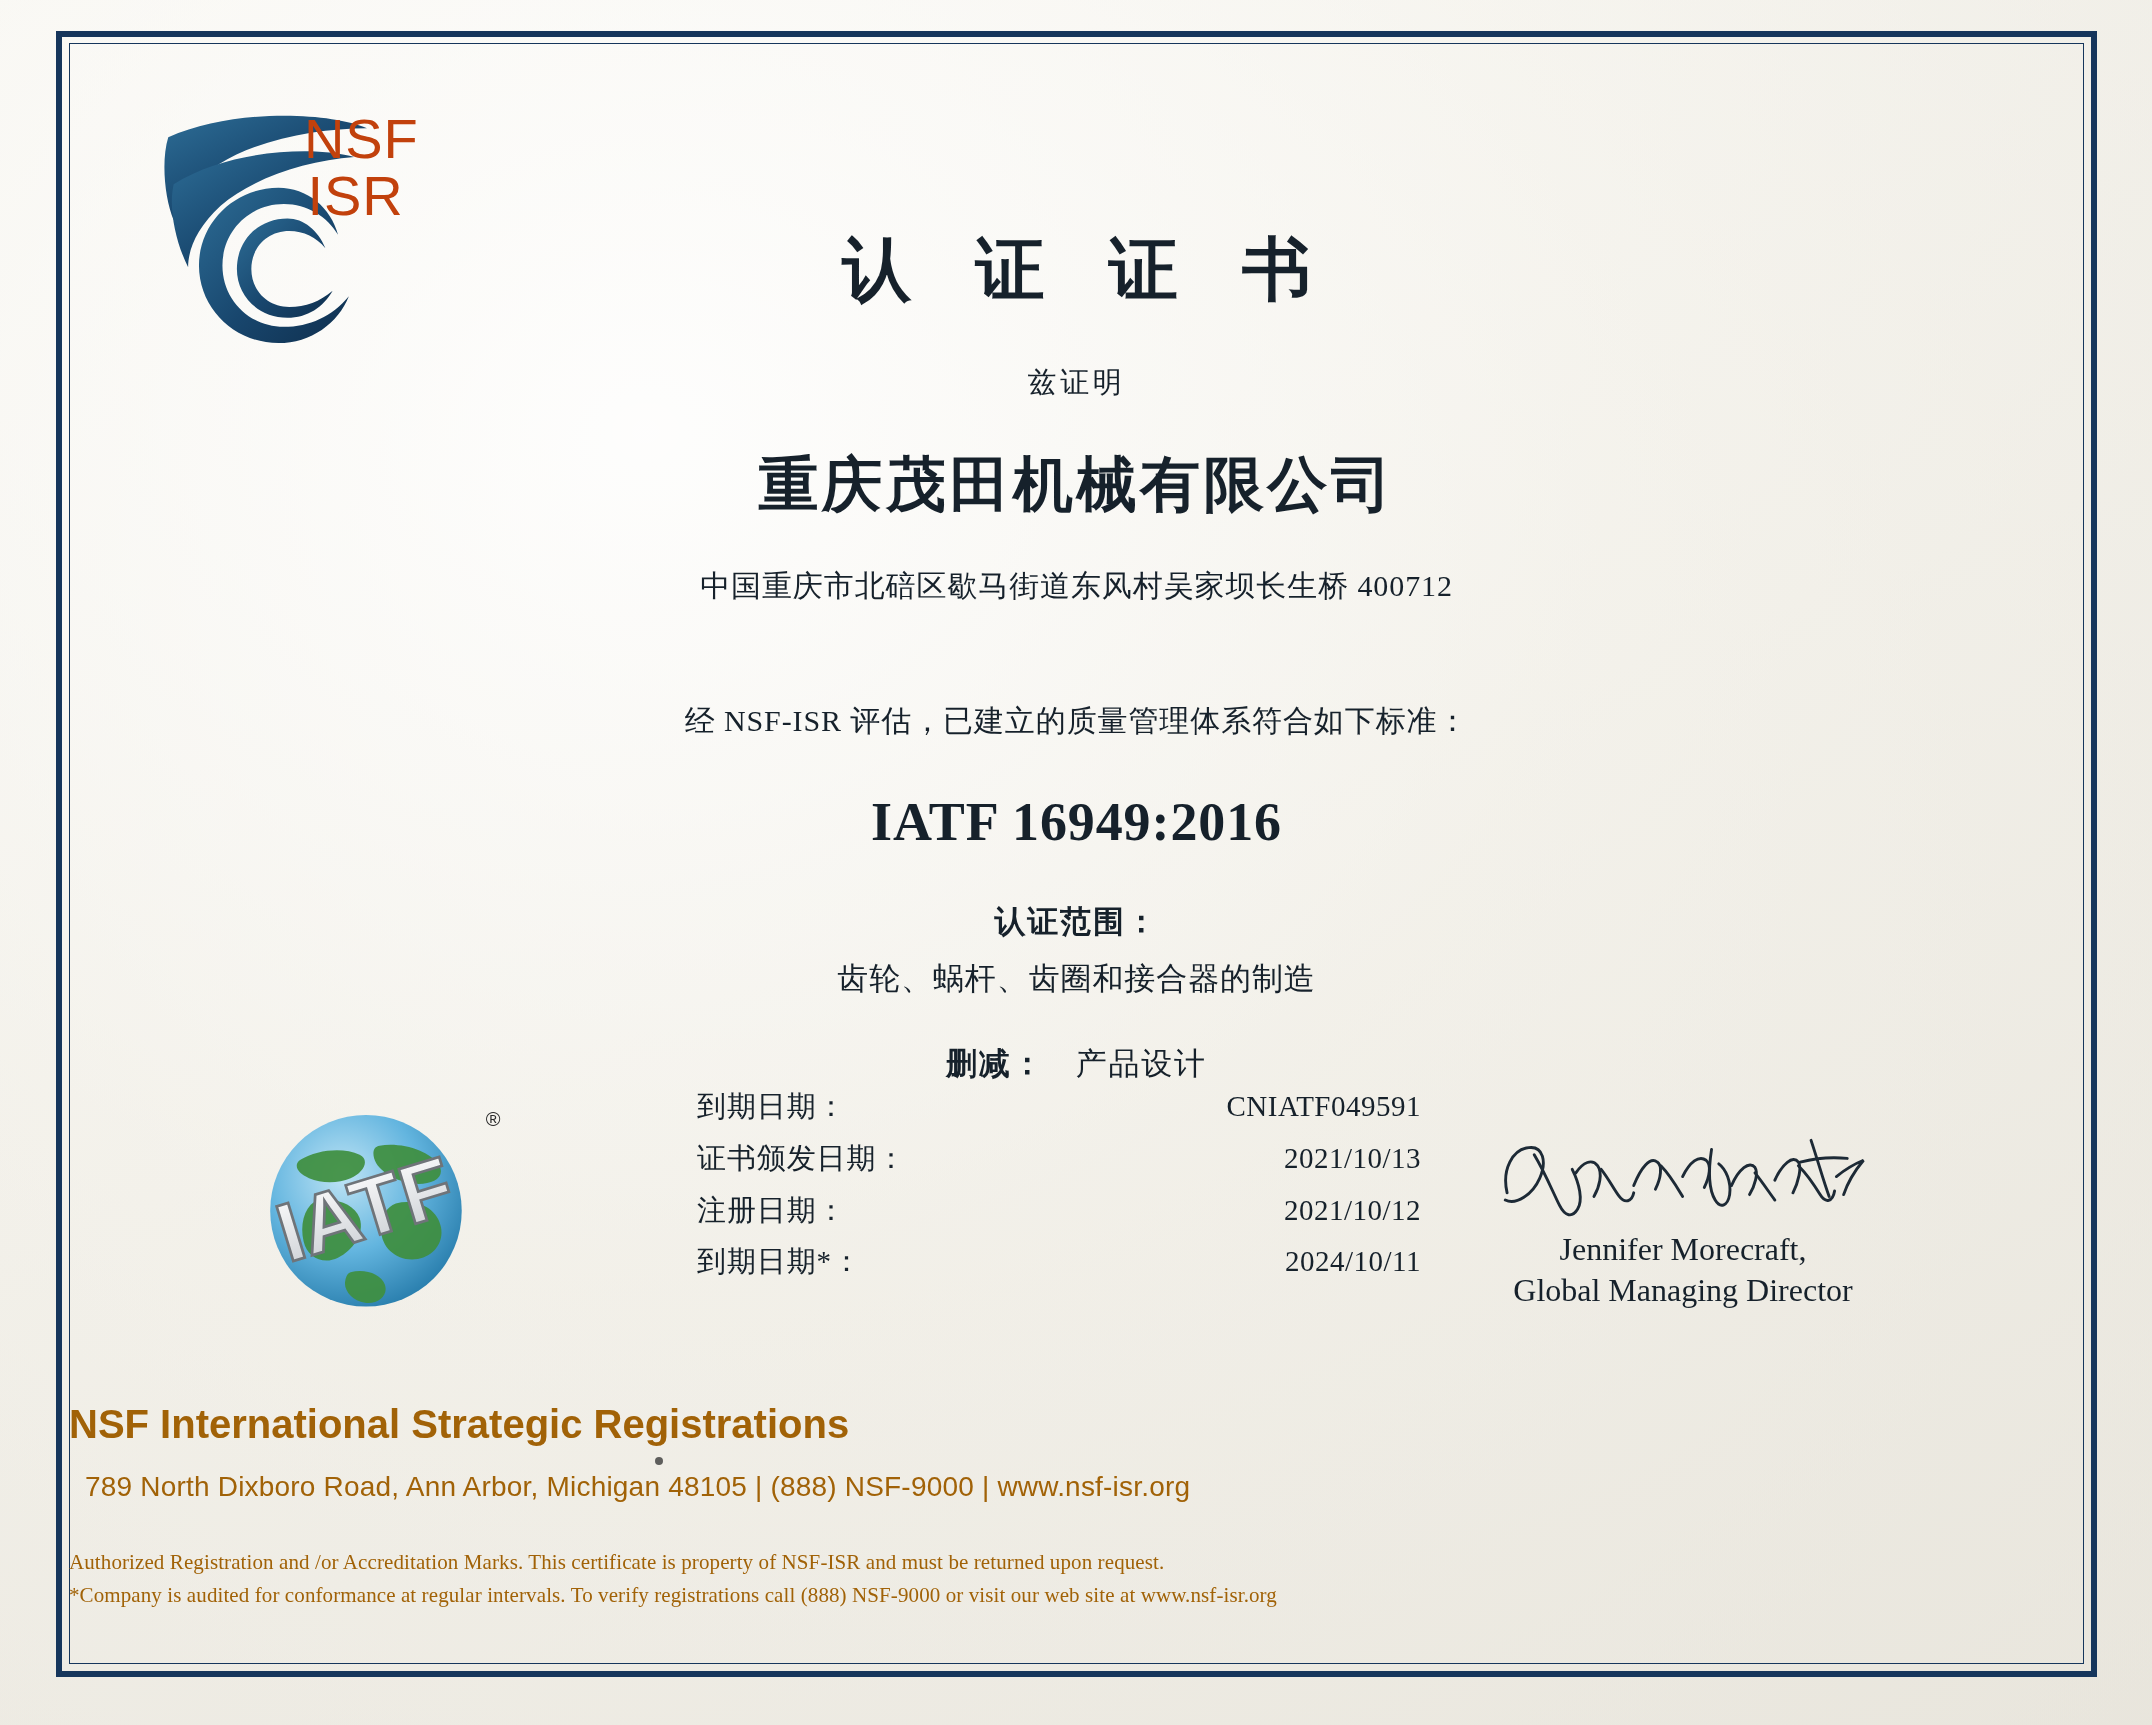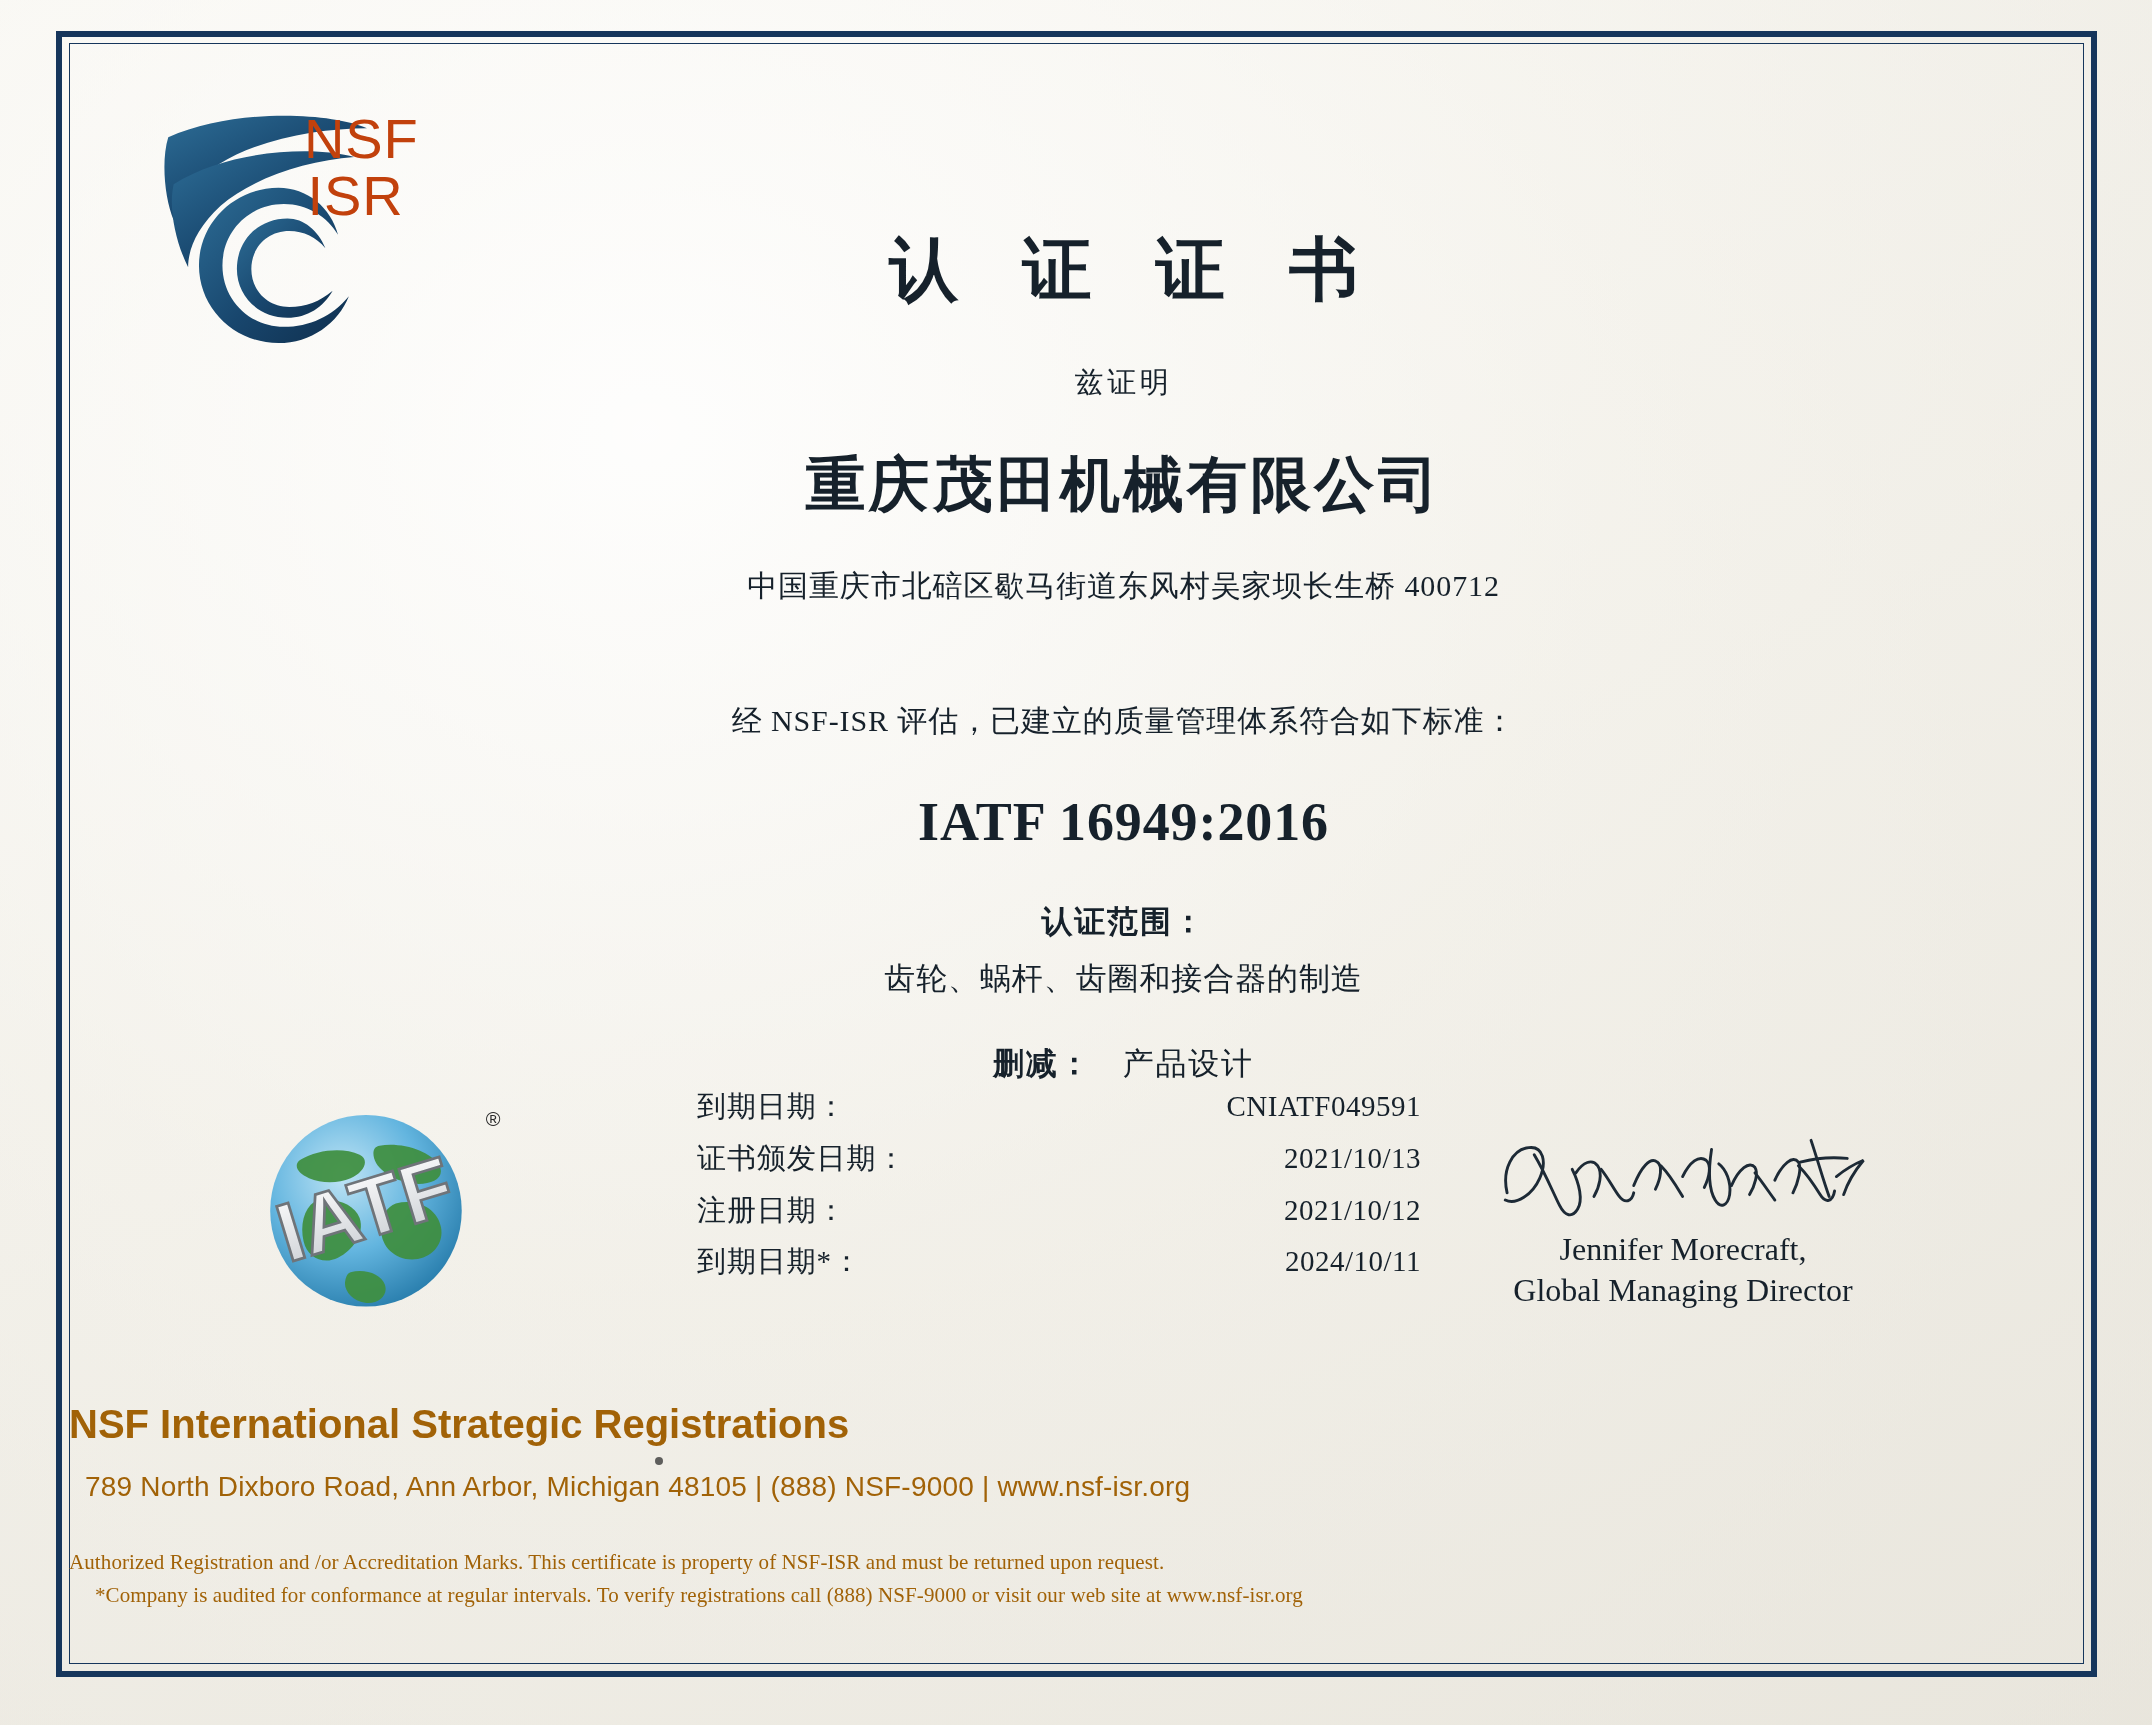--- a/index.html
+++ b/index.html
@@ -86,21 +86,20 @@
   }
 
   
   #content {
     position: absolute;
     left: 69px;
     top: 43px;
     width: 2015px;
     text-align: center;
     color: #16212b;
-    padding-left: 47px;
   }
   .title-cn {
     margin-top: 181px;
     font-size: 69px;
     letter-spacing: 23.5px;
     font-weight: bold;
     color: #16212b;
     text-indent: 23.5px;
   }
   .certify-line {
@@ -222,21 +221,20 @@
   }
   #footer .fine1 {
     margin-top: 47px;
     font-size: 21px;
     letter-spacing: 0.1px;
   }
   #footer .fine2 {
     margin-top: 8.1px;
     font-size: 21px;
     letter-spacing: 0.1px;
-    padding-left: 26px;
   }
   .dot-artifact {
     position: absolute;
     left: 655px;
     top: 1457px;
     width: 8.1px;
     height: 8.1px;
     border-radius: 50%;
     background: #2e2e2e;
     opacity: 0.75;

